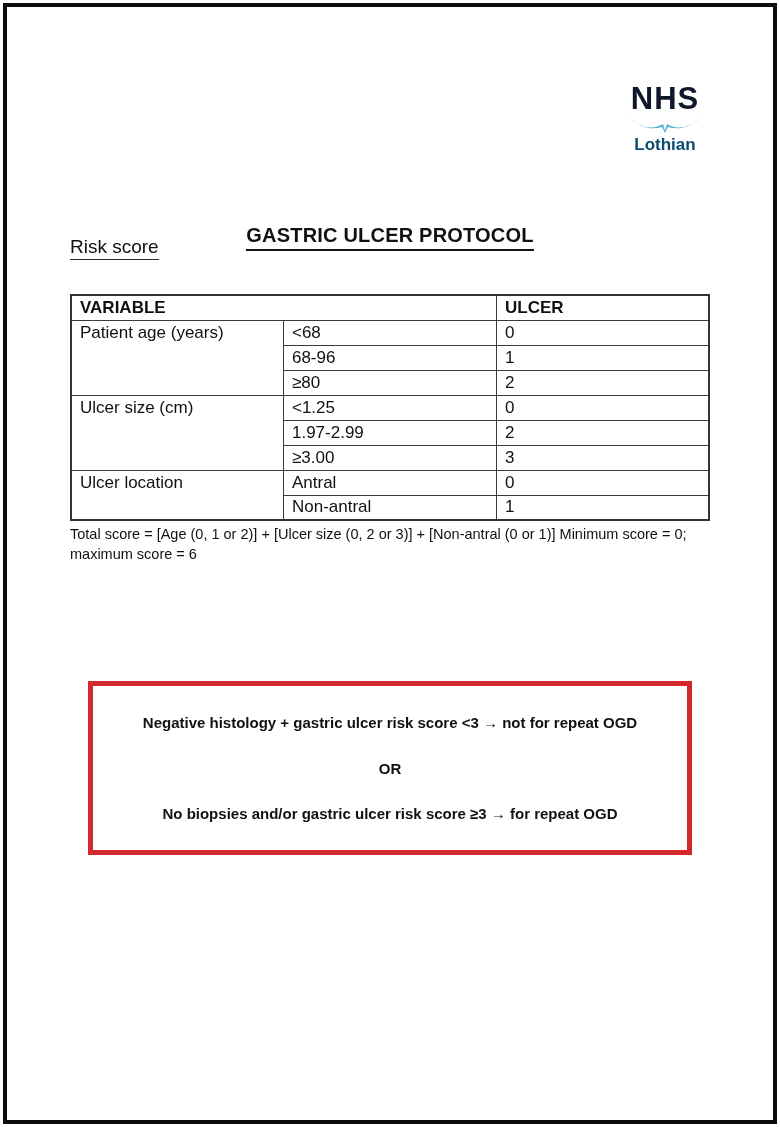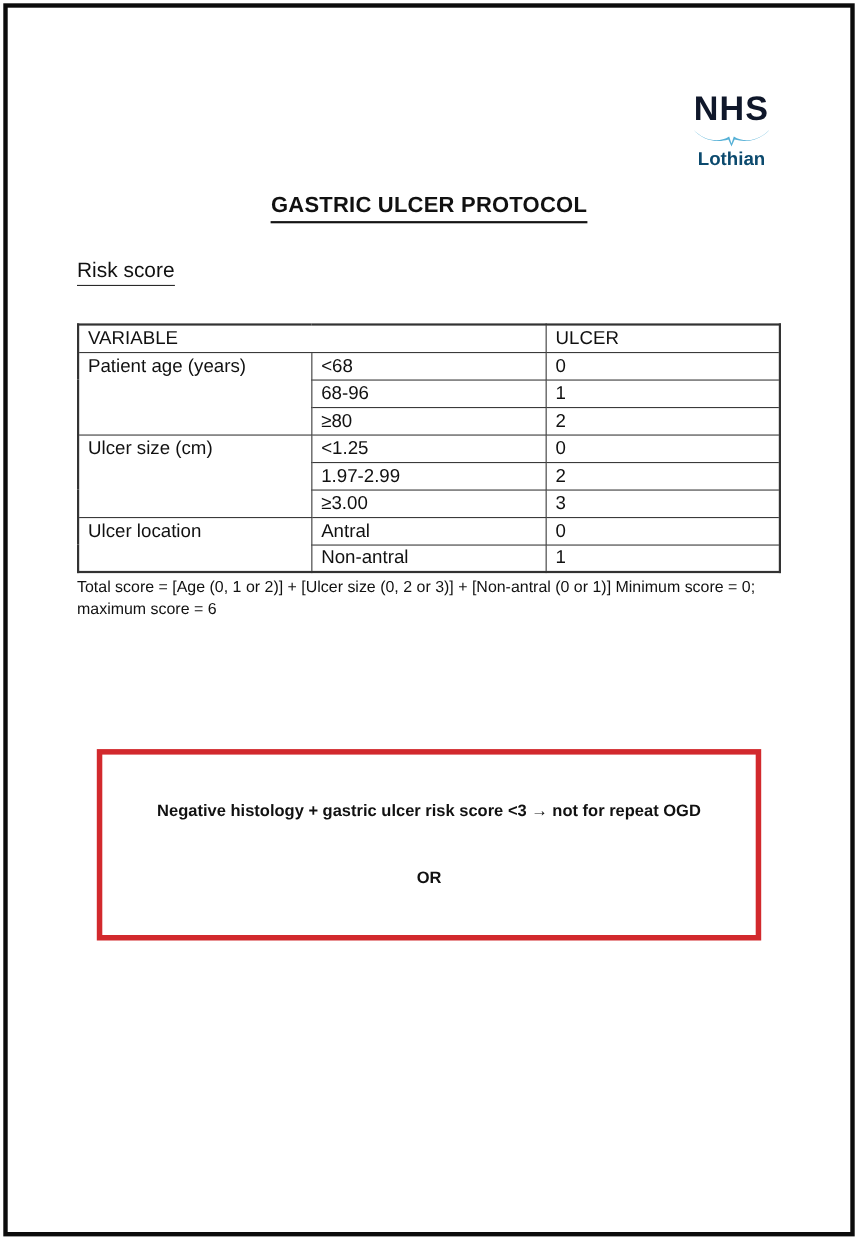--- a/index.html
+++ b/index.html
@@ -29,21 +29,21 @@
     font-size:17px; font-weight:700; color:#0c4a6e;
   }
   
   .title-row {
     position:absolute; top:176px; left:0; width:100%;
     text-align:center;
   }
   .title-text {
     display:inline-block;
     font-size:20px; font-weight:700; letter-spacing:0.2px;
-    border-bottom:2px solid #141414; padding-bottom:2px;
+    border-bottom:2px solid #141414; padding-bottom:2px;margin-top:48px;
   }
   
   .section-heading {
     position:absolute; top:236px; left:70px;
     font-size:19px;
   }
   .section-heading span {
     display:inline-block;
     border-bottom:1.5px solid #2a2a2a; padding-bottom:1px;
   }
@@ -62,21 +62,21 @@
     font-size:17px;
     height:25px;
     vertical-align:middle;
     white-space:nowrap;
   }
   table.risk td.var {
     font-weight:400;
     vertical-align:top;
     padding-top:2px;
   }
-  table.risk td.hdr { font-weight:400; }
+  table.risk td.hdr { font-weight:700; }
   .footnote {
     margin-top:3px;
     font-size:14.5px; line-height:20px;
     width:648px;
   }
   
   .decision-box {
     position:absolute; top:681px; left:88px;
     width:604px; height:174px;
     border:5px solid #d2292d;
@@ -159,13 +159,14 @@
       <td>1</td>
     </tr>
   </tbody>
     </table>
   <div class="footnote">Total score = [Age (0, 1 or 2)] + [Ulcer size (0, 2 or 3)] + [Non-antral (0 or 1)] Minimum score = 0; maximum score = 6</div>
 </div>
 
 <div class="decision-box">
   <div class="line">Negative histology + gastric ulcer risk score &lt;3 → not for repeat OGD</div>
   <div class="line">OR</div>
+  <div class="line">No biopsies and/or gastric ulcer risk score ≥3 → for repeat OGD</div>
 </div>
 
 </body></html>

